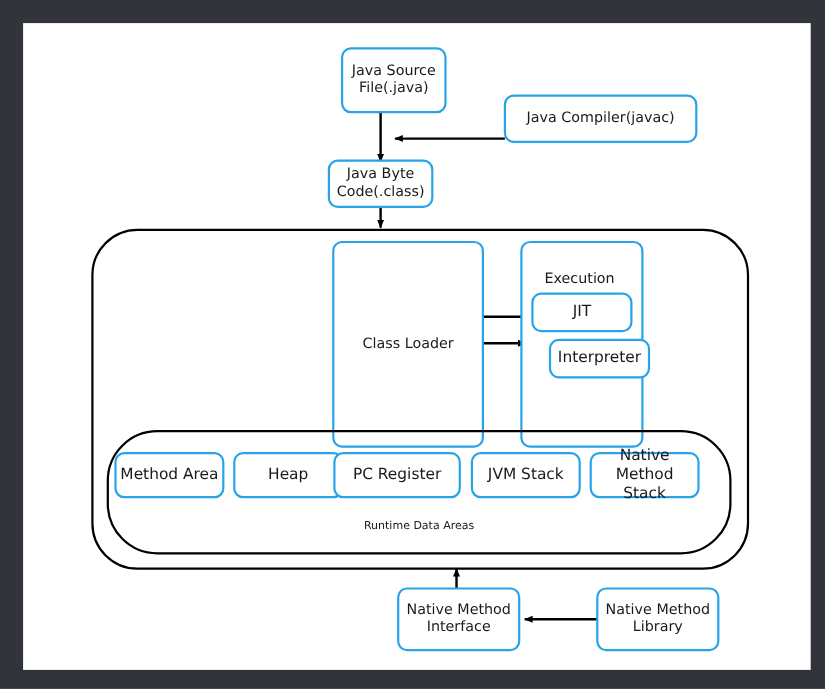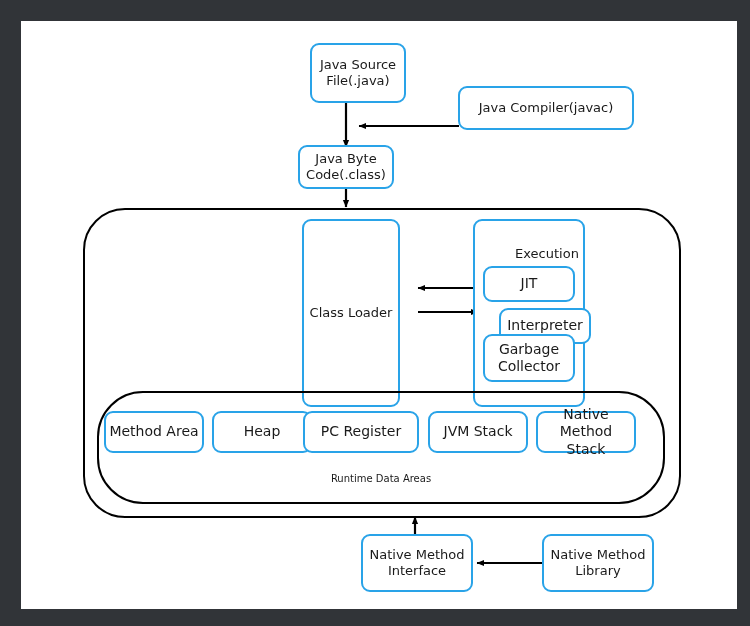--- a/index.html
+++ b/index.html
@@ -62,21 +62,20 @@
     left: 76px; top: 452px;
     width: 568px;
     text-align: center;
     font-size: 10px;
     color: #1a1a1a;
   }
   #execution-label {
     position: absolute;
     left: 474px; top: 225px;
     width: 104px;
-    text-align: center;
     font-size: 13px;
     color: #1a1a1a;
   }
   
   .arrow-svg {
     position: absolute;
     left: 0; top: 0;
     width: 716px;
     height: 588px;
     pointer-events: none;
@@ -120,29 +119,27 @@
     <div class="node" style="left:277px; top:22px; width:96px; height:60px;margin-left:12px;">Java Source
 File(.java)</div>
 
     <div class="node" style="left:437px; top:65px; width:176px; height:44px;">Java Compiler(javac)</div>
 
     <div class="node" style="left:277px; top:124px; width:96px; height:44px;">Java Byte
 Code(.class)</div>
 
     <div class="container-black" id="jvm-container"></div>
 
-    <div class="node" style="left:281px; top:198px; width:98px; height:188px;">Class Loader</div>
+    <div class="node" style="left:281px; top:198px; width:138px; height:188px;">Class Loader</div>
 
     <div class="node" style="left:452px; top:198px; width:112px; height:188px; display:block;"></div>
     <div id="execution-label">Execution</div>
 
     <div class="node small" style="left:462px; top:245px; width:92px; height:36px;">JIT</div>
     <div class="node small" style="left:478px; top:287px; width:92px; height:36px;">Interpreter</div>
-    <div class="node small" style="left:462px; top:310px; width:92px; height:48px; top:313px;">Garbage
-Collector</div>
 
     <div class="container-black" id="runtime-container"></div>
     <div id="runtime-label">Runtime Data Areas</div>
 
     <div class="node small" style="left:83px; top:390px; width:100px; height:42px;">Method Area</div>
     <div class="node small" style="left:191px; top:390px; width:100px; height:42px;">Heap</div>
     <div class="node small" style="left:282px; top:390px; width:116px; height:42px;">PC Register</div>
     <div class="node small" style="left:407px; top:390px; width:100px; height:42px;">JVM Stack</div>
     <div class="node small" style="left:515px; top:390px; width:100px; height:42px;">Native Method
 Stack</div>

